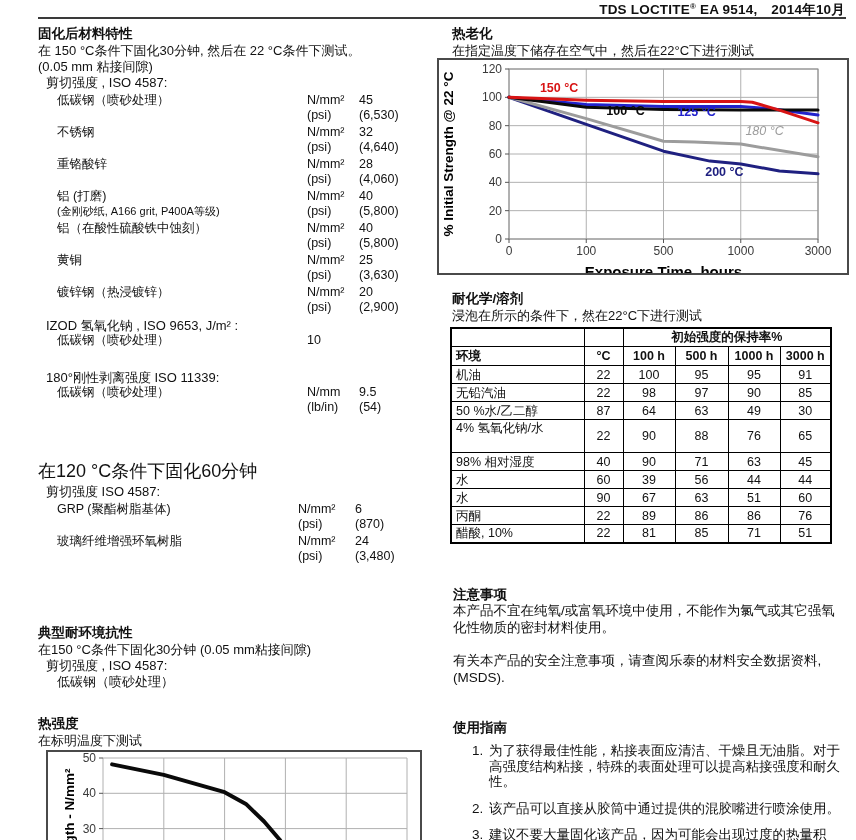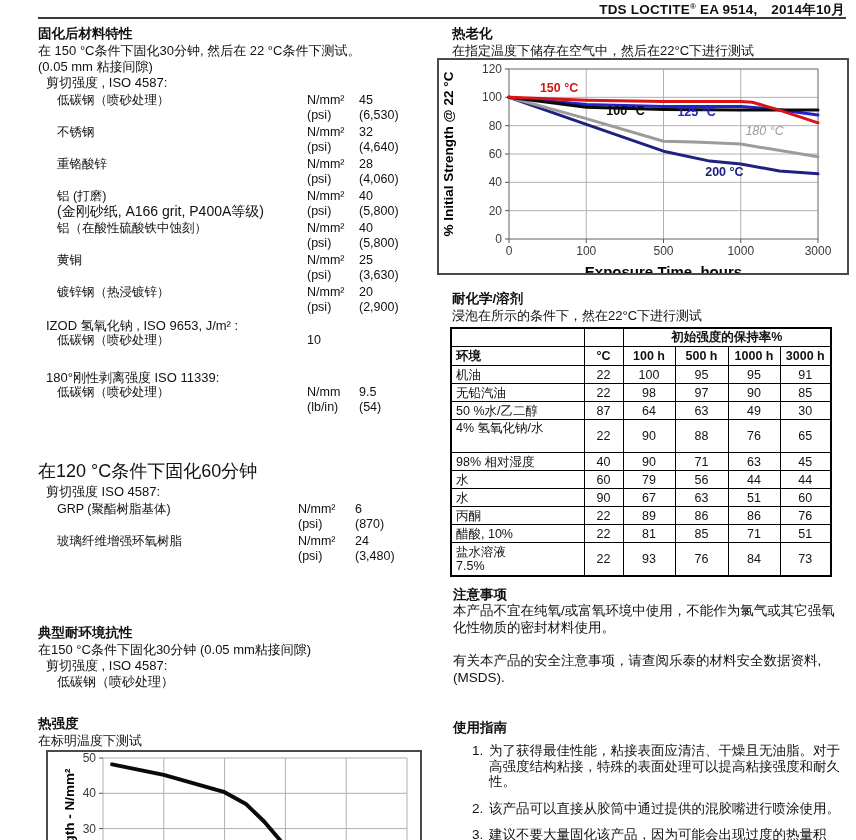--- a/index.html
+++ b/index.html
@@ -13,21 +13,21 @@
   .hrule{position:absolute;top:17px;left:38px;width:808px;height:2px;background:#3a3a3a;}
   h3{margin:0;font-size:13.5px;font-weight:bold;line-height:16px;}
   .sub{margin:1px 0 0 0;font-size:13px;line-height:15px;}
   .ind{padding-left:8px;}
   .ind2{padding-left:19px;}
   .entries{margin-top:3px;}
   .prop-entry{display:grid;grid-template-columns:269px 47px auto;line-height:15px;margin-bottom:2px;}
   .prop-entry.g2{grid-template-columns:260px 52px auto;}
   .prow{display:grid;grid-template-columns:269px 47px auto;line-height:15px;}
   .pl{padding-left:19px;}
-  .note{font-size:14px;}
+  .note{font-size:11px;}
   .pv{padding-left:5px;}
   .big{font-size:18px;line-height:19px;font-weight:500;}
   .chartbox{position:absolute;border:2px solid #4a4a4a;background:#fff;}
   #aging-chart{left:437px;top:58px;width:408px;height:213px;}
   #hot-chart{left:46px;top:750px;width:372px;height:238px;}
   svg text{font-family:"Liberation Sans","DejaVu Sans",sans-serif;}
   
   #chem-table{border-collapse:collapse;border:2px solid #000;font-size:12.5px;table-layout:fixed;}
   #chem-table td{border:1px solid #000;padding:0 4px;vertical-align:middle;}
   #chem-table tr{height:18px;}
@@ -320,21 +320,21 @@
             <td class="env">98% 相对湿度</td>
             <td class="num">40</td>
             <td class="num">90</td>
             <td class="num">71</td>
             <td class="num">63</td>
             <td class="num">45</td>
           </tr>
           <tr class="">
             <td class="env">水</td>
             <td class="num">60</td>
-            <td class="num">79</td>
+            <td class="num">39</td>
             <td class="num">56</td>
             <td class="num">44</td>
             <td class="num">44</td>
           </tr>
           <tr class="">
             <td class="env">水</td>
             <td class="num">90</td>
             <td class="num">67</td>
             <td class="num">63</td>
             <td class="num">51</td>
@@ -348,29 +348,20 @@
             <td class="num">86</td>
             <td class="num">76</td>
           </tr>
           <tr class="">
             <td class="env">醋酸, 10%</td>
             <td class="num">22</td>
             <td class="num">81</td>
             <td class="num">85</td>
             <td class="num">71</td>
             <td class="num">51</td>
-          </tr>
-          <tr class="tall">
-            <td class="env">盐水溶液
-7.5%</td>
-            <td class="num">22</td>
-            <td class="num">93</td>
-            <td class="num">76</td>
-            <td class="num">84</td>
-            <td class="num">73</td>
           </tr>
         </tbody>
       </table>
     </div>
 
   <div class="abs notes" style="left:453px;top:587px;width:395px;">
     <h3>注意事项</h3>
     <p>本产品不宜在纯氧/或富氧环境中使用，不能作为氯气或其它强氧化性物质的密封材料使用。</p>
     <p>有关本产品的安全注意事项，请查阅乐泰的材料安全数据资料, (MSDS).</p>
   </div>

